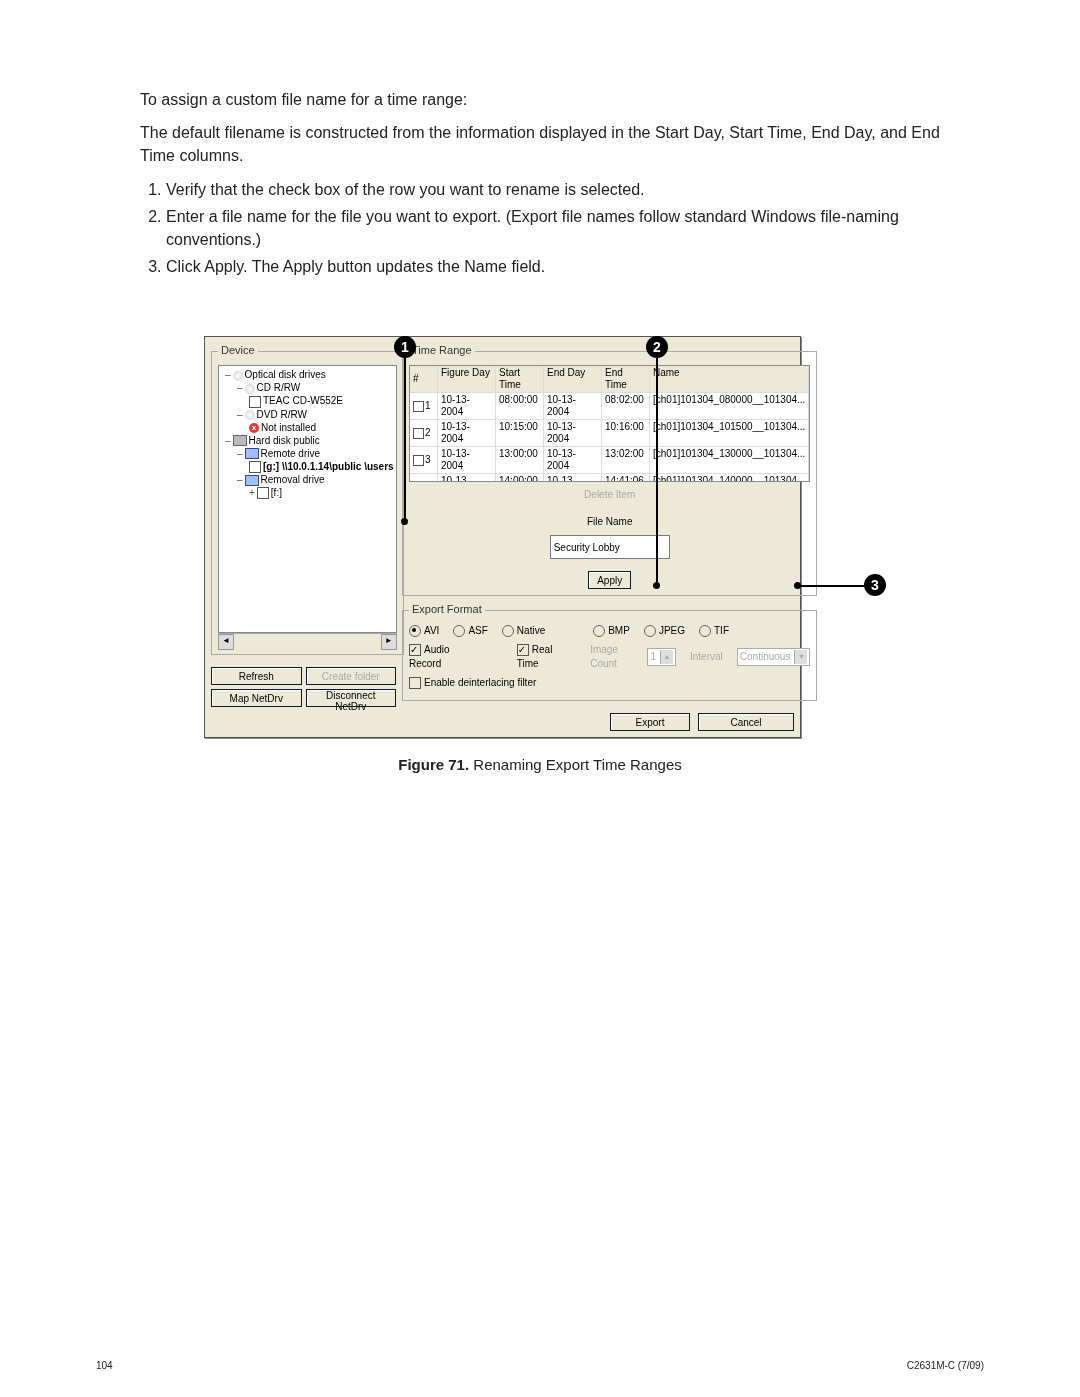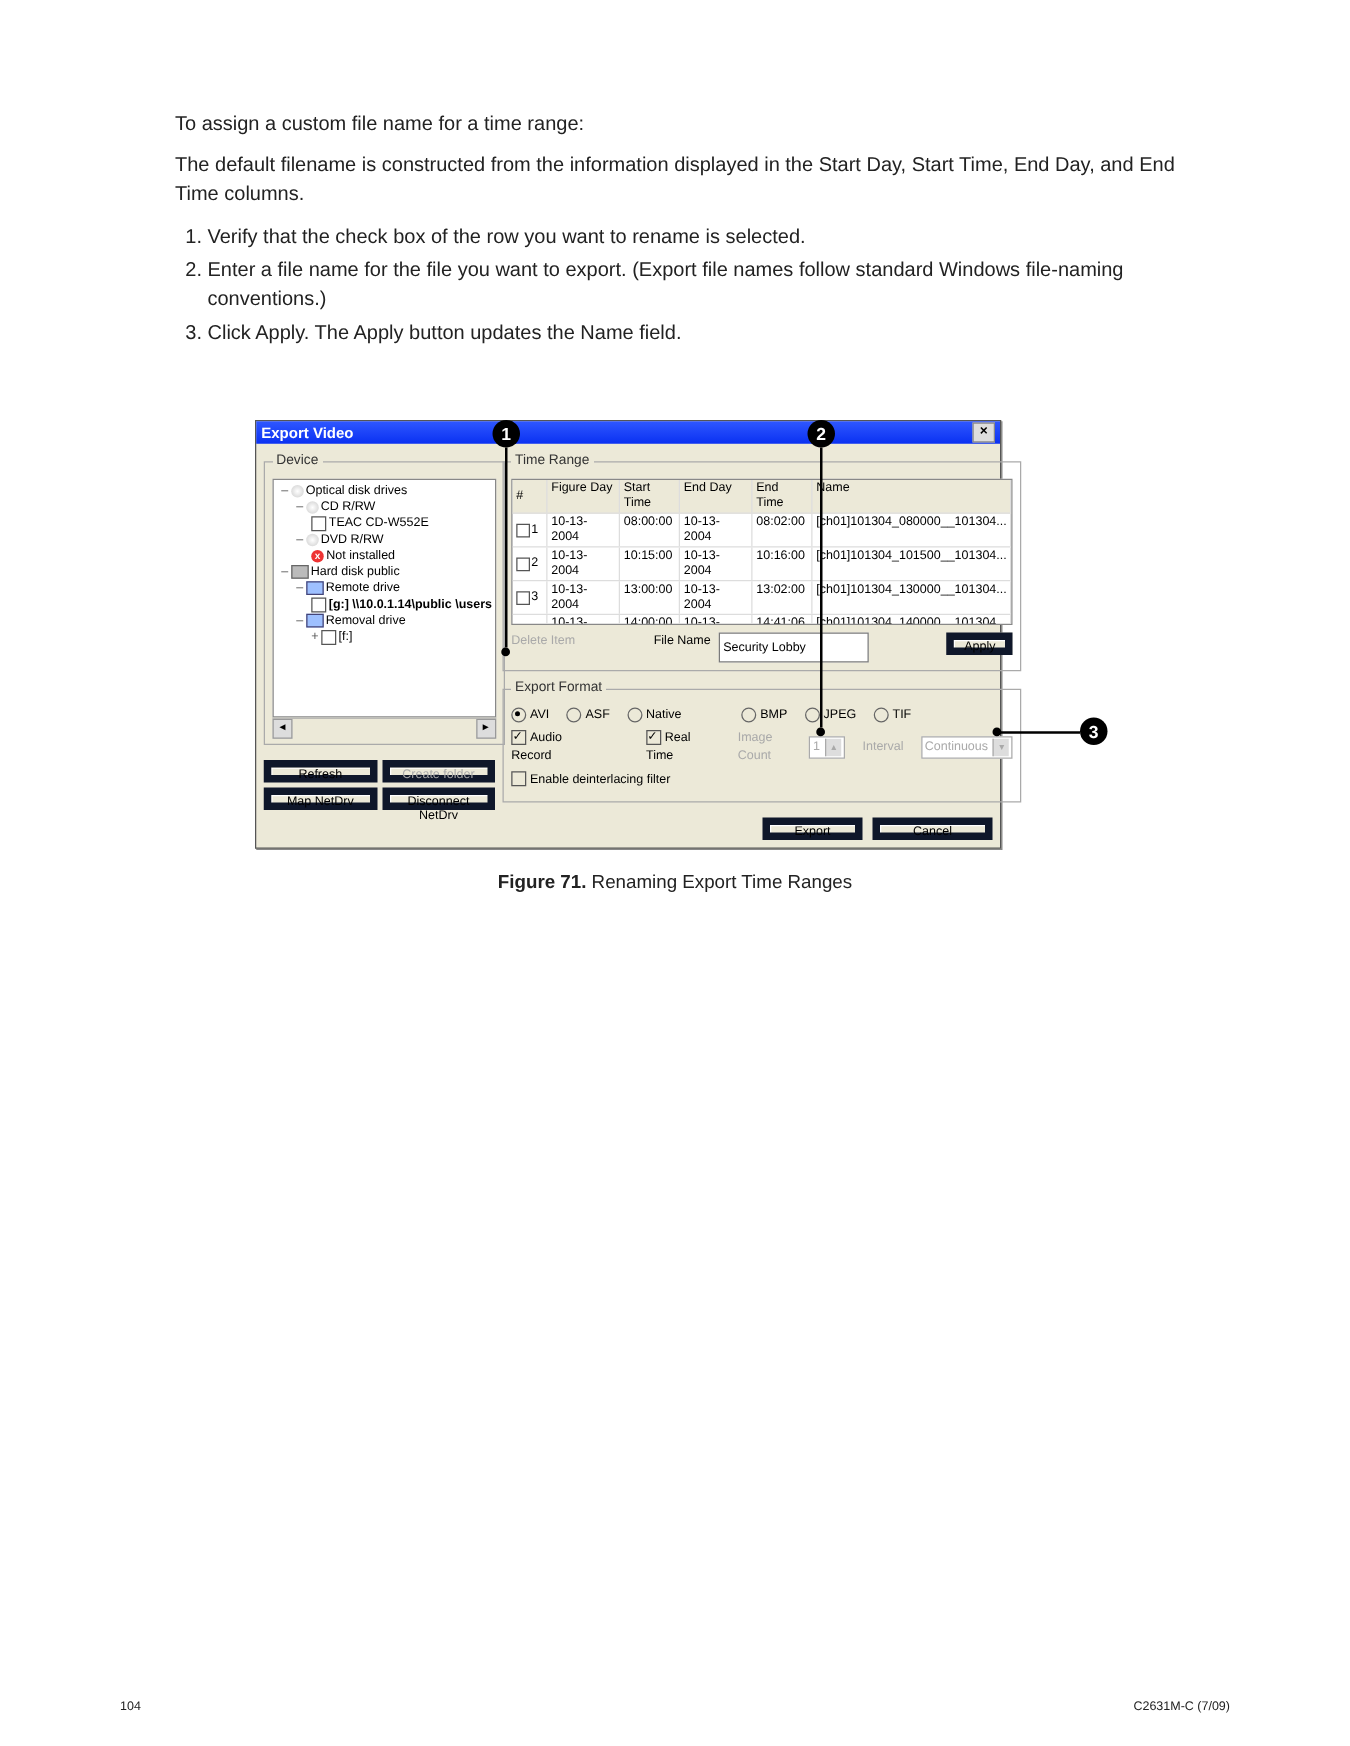--- a/index.html
+++ b/index.html
@@ -139,31 +139,31 @@
   .ghead{background:#ece9d8;font-weight:normal;}
   .ghead > div, .grow > div{
     border-right:1px solid #ddd;padding:1px 3px;box-sizing:border-box;line-height:12px;
   }
   .c-n{width:28px;display:flex;align-items:center;gap:1px;}
   .c-day{width:58px;}
   .c-time{width:48px;}
   .c-name{flex:1;white-space:nowrap;overflow:hidden;text-overflow:ellipsis;}
   .rowchk{width:9px;height:9px;border:1px solid #555;display:inline-block;position:relative;}
   
-  .underrow{display:flex;align-items:flex-start;gap:6px;margin-top:6px;}
+  .underrow{display:flex;align-items:center;gap:6px;margin-top:6px;flex-direction:column;}
   .linkish{color:var(--disabled);font-size:10px;}
   .spacer{flex:1;}
   .lbl{font-size:10px;}
   input.txt{
     border:1px solid #7a7a7a;background:#fff;font-size:10px;height:24px;
     padding:0 3px;box-sizing:border-box;
   }
   button.win{
     font-family:inherit;font-size:10px;height:18px;
-    background:#ece9d8;border:6px solid #0f172a;
+    background:#ece9d8;border:1px solid #0f172a;
     padding:0 8px;cursor:pointer;box-shadow: inset 1px 1px 0 #fff;
   }
   button.win:disabled{color:var(--disabled);}
   
   .fmt-row{display:flex;align-items:center;gap:14px;margin-bottom:4px;font-size:10px;}
   .rad{display:inline-flex;align-items:center;gap:3px;}
   .rdisk{width:10px;height:10px;border-radius:50%;border:1px solid #666;display:inline-block;position:relative;}
   .rdisk.on::after{content:"";position:absolute;left:2px;top:2px;width:4px;height:4px;border-radius:50%;background:#000;}
   .cbx{width:10px;height:10px;border:1px solid #555;display:inline-block;position:relative;margin-right:3px;vertical-align:middle;}
   .cbx.on::after{content:"\2713";position:absolute;left:0;top:-2px;font-size:10px;}
@@ -200,24 +200,20 @@
     <div class="callout-line c1line"></div>
     <div class="callout-dot c1dot"></div>
     <div class="callout c2">2</div>
     <div class="callout-line c2line"></div>
     <div class="callout-dot c2dot"></div>
     <div class="callout c3">3</div>
     <div class="callout-line c3lineH"></div>
     <div class="callout-dot c3dot"></div>
 
     <div class="window">
-      <div class="titlebar">
-        <span>Export Video</span>
-        <span class="closebox" title="Close">×</span>
-      </div>
       <div class="body">
         <div class="cols">
 
           <div class="device-col">
             <fieldset style="flex:1;display:flex;flex-direction:column;">
               <legend>Device</legend>
               <div class="tree">
                 <div class="node i0"><span class="twisty">–</span><span class="ico-cd"></span><span>Optical disk drives</span></div>
                 <div class="node i1"><span class="twisty">–</span><span class="ico-cd"></span><span>CD R/RW</span></div>
                 <div class="node i2"><span class="chk"></span><span>TEAC   CD-W552E</span></div>

